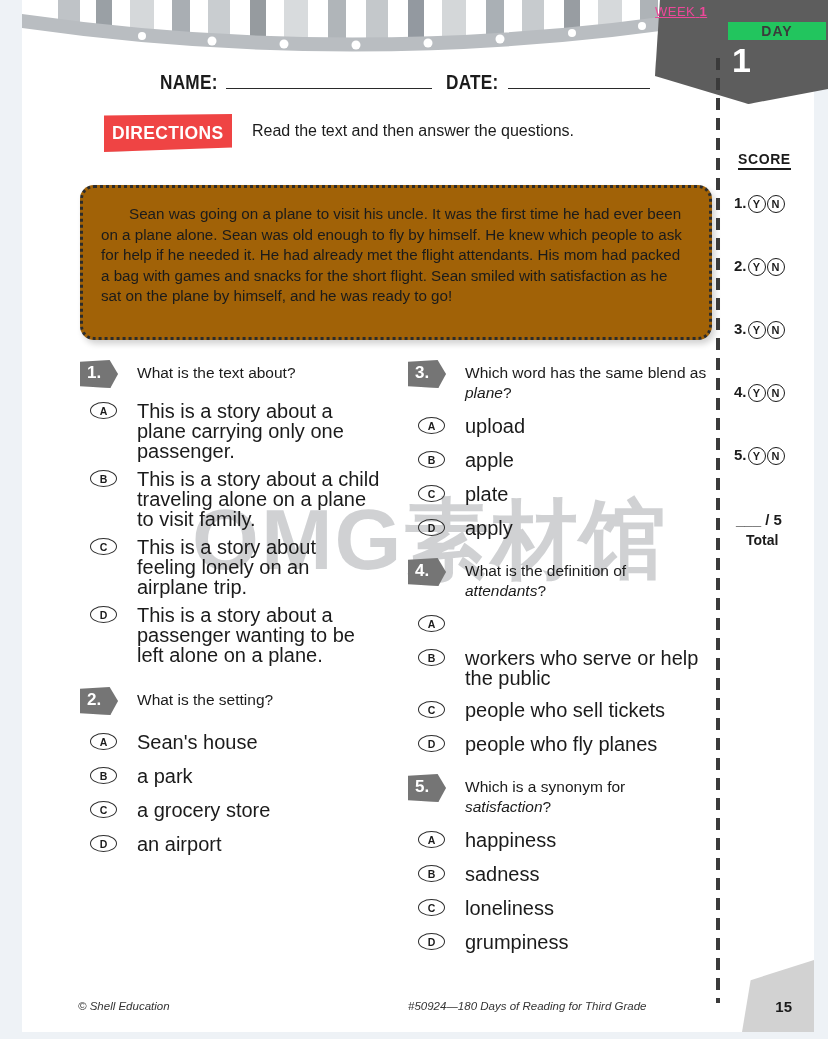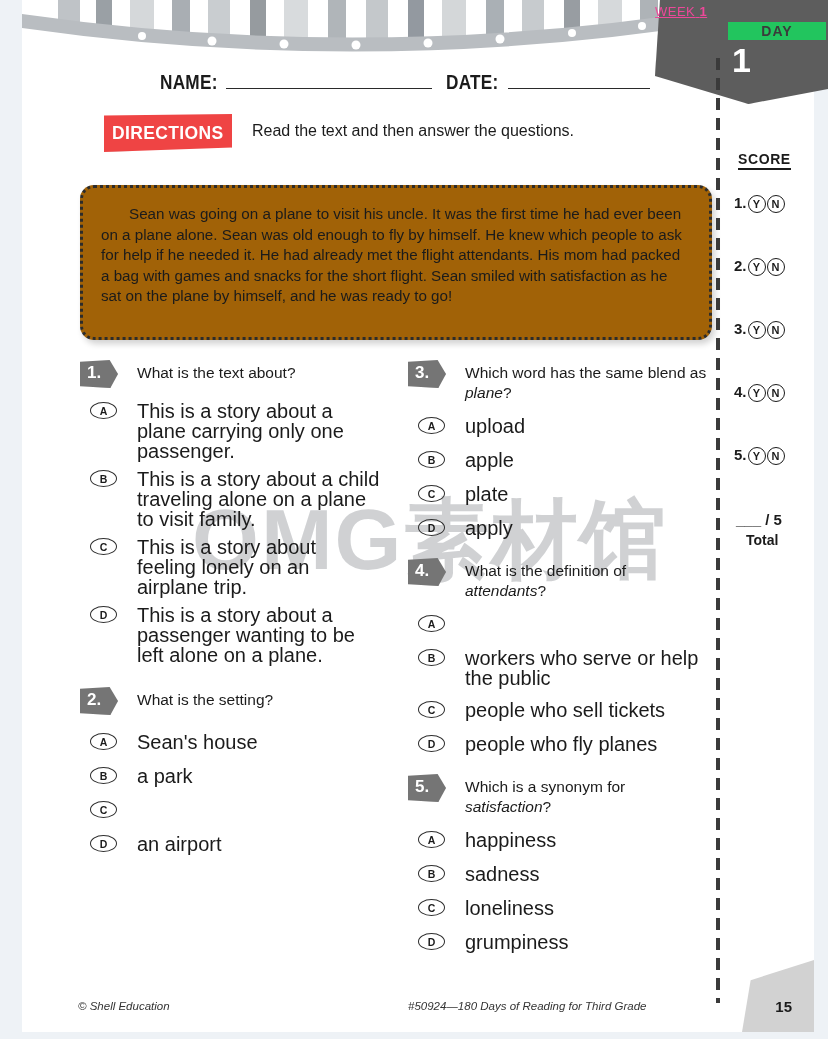--- a/index.html
+++ b/index.html
@@ -289,20 +289,21 @@
         <div class="choice" style="margin-bottom:12px;">
           <div class="bub">A</div>
           <div class="ctext">Sean's house</div>
         </div>
         <div class="choice" style="margin-bottom:12px;">
           <div class="bub">B</div>
           <div class="ctext">a park</div>
         </div>
         <div class="choice" style="margin-bottom:12px;">
           <div class="bub">C</div>
+          <div class="ctext">a grocery store</div>
         </div>
         <div class="choice" style="margin-bottom:12px;">
           <div class="bub">D</div>
           <div class="ctext">an airport</div>
         </div>
       </div>
     </div>
 
   </div>
 

